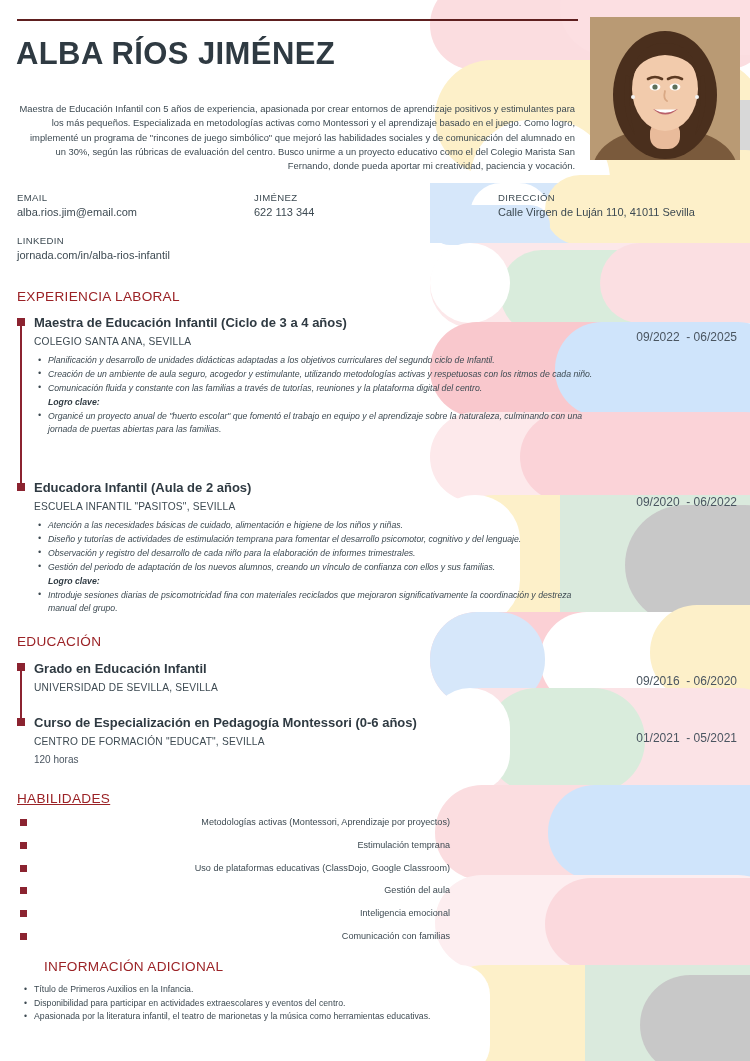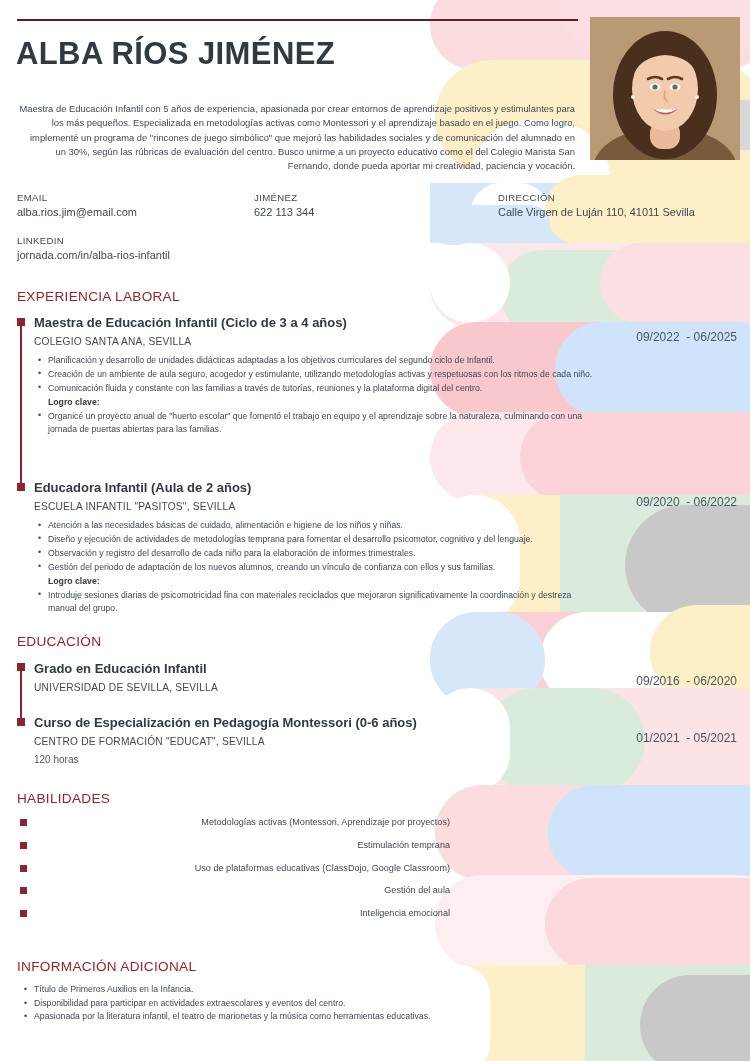--- a/index.html
+++ b/index.html
@@ -144,20 +144,21 @@
     font-size: 12px;
     color: #4a5560;
     text-align: center;
     white-space: pre;
   }
 
   ul.bullets {
     margin-top: 7px;
     padding-left: 14px;
     list-style: none;
+    font-style: italic;
   }
   ul.bullets li {
     position: relative;
     font-size: 8.7px;
     line-height: 12.6px;
     color: #3d4a52;
     margin-bottom: 1.4px;
   }
   ul.bullets li::before {
     content: "•";
@@ -356,21 +357,21 @@
       <li>Organicé un proyecto anual de "huerto escolar" que fomentó el trabajo en equipo y el aprendizaje sobre la naturaleza, culminando con una jornada de puertas abiertas para las familias.</li>
     </ul>
   </div>
   <div class="entry-date" style="top:330px;">09/2022  - 06/2025</div>
 
   <div class="entry" style="top:480px;">
     <div class="entry-title">Educadora Infantil (Aula de 2 años)</div>
     <div class="entry-org">ESCUELA INFANTIL "PASITOS", SEVILLA</div>
     <ul class="bullets">
       <li>Atención a las necesidades básicas de cuidado, alimentación e higiene de los niños y niñas.</li>
-      <li>Diseño y ejecución de actividades de metodologías temprana para fomentar el desarrollo psicomotor, cognitivo y del lenguaje.</li>
+      <li>Diseño y tutorías de actividades de estimulación temprana para fomentar el desarrollo psicomotor, cognitivo y del lenguaje.</li>
       <li>Observación y registro del desarrollo de cada niño para la elaboración de informes trimestrales.</li>
       <li>Gestión del periodo de adaptación de los nuevos alumnos, creando un vínculo de confianza con ellos y sus familias.</li>
       <li class="nobullet">Logro clave:</li>
       <li>Introduje sesiones diarias de psicomotricidad fina con materiales reciclados que mejoraron significativamente la coordinación y destreza manual del grupo.</li>
     </ul>
   </div>
   <div class="entry-date" style="top:495px;">09/2020  - 06/2022</div>
 
   <div class="section-title" style="top:634px;">EDUCACIÓN</div>
 
@@ -384,30 +385,31 @@
   </div>
   <div class="entry-date" style="top:674px;">09/2016  - 06/2020</div>
 
   <div class="entry" style="top:715px;">
     <div class="entry-title">Curso de Especialización en Pedagogía Montessori (0-6 años)</div>
     <div class="entry-org">CENTRO DE FORMACIÓN "EDUCAT", SEVILLA</div>
     <div class="entry-extra">120 horas</div>
   </div>
   <div class="entry-date" style="top:731px;">01/2021  - 05/2021</div>
 
-  <div class="section-title" style="top:791px;">HABILIDADES</div>
+  <div class="section-title" style="top:791px;text-decoration:underline;">HABILIDADES</div>
   <div class="skills" style="top:811px;">
     <div class="skill-item">Metodologías activas (Montessori, Aprendizaje por proyectos)</div>
     <div class="skill-item">Estimulación temprana</div>
     <div class="skill-item">Uso de plataformas educativas (ClassDojo, Google Classroom)</div>
     <div class="skill-item">Gestión del aula</div>
     <div class="skill-item">Inteligencia emocional</div>
-  </div>
-
-  <div class="section-title" style="top:959px;">INFORMACIÓN ADICIONAL</div>
+    <div class="skill-item">Comunicación con familias</div>
+  </div>
+
+  <div class="section-title" style="top:959px;margin-left:27px;">INFORMACIÓN ADICIONAL</div>
   <div class="addl" style="top:983px;">
     <ul>
       <li>Título de Primeros Auxilios en la Infancia.</li>
       <li>Disponibilidad para participar en actividades extraescolares y eventos del centro.</li>
       <li>Apasionada por la literatura infantil, el teatro de marionetas y la música como herramientas educativas.</li>
     </ul>
   </div>
 
 </div>
 

